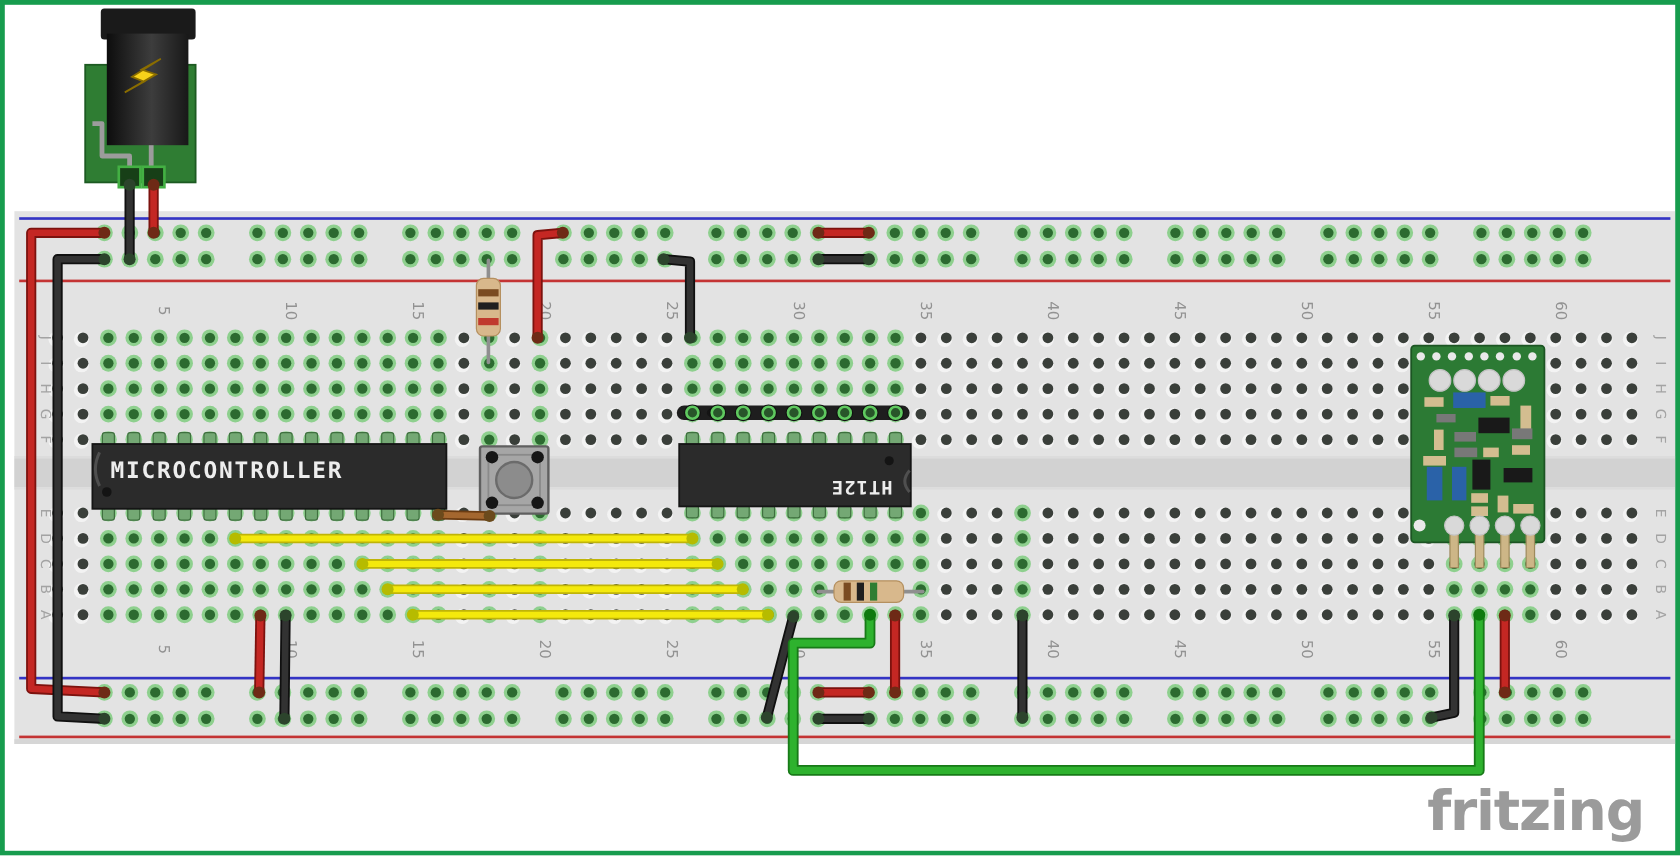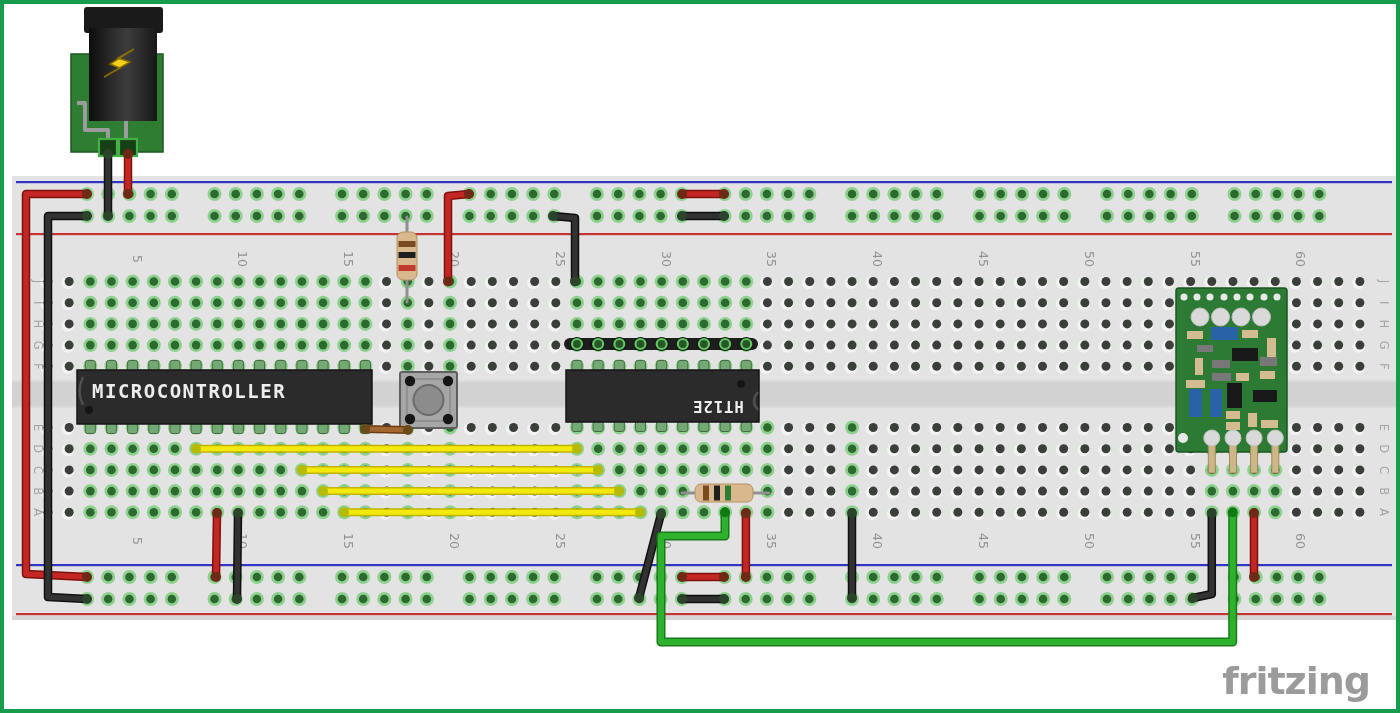--- a/index.html
+++ b/index.html
@@ -5,21 +5,21 @@
   html,body{margin:0;padding:0;background:#ffffff;}
   #stage{
     position:relative;width:1400px;height:713px;box-sizing:border-box;
     border:4px solid #179c4e;background:#ffffff;overflow:hidden;
     font-family:"Liberation Sans", sans-serif;
   }
   #board-svg{position:absolute;left:0;top:0;}
   #watermark{
     position:absolute;right:26px;bottom:6px;
     font-family:"DejaVu Sans", sans-serif;font-weight:bold;
-    font-size:38px;color:#9b9b9b;letter-spacing:-1px;user-select:none;margin-left:36px;
+    font-size:46px;color:#9b9b9b;letter-spacing:-1px;user-select:none;margin-left:36px;
   }
 </style>
 </head>
 <body>
 
 <div id="stage">
   <svg id="board-svg" width="1400" height="713" viewBox="0 0 1400 713">
       <g>
         <rect x="8" y="172" width="1384" height="444" fill="#e3e3e3"></rect>
         <rect x="8" y="612" width="1384" height="4" fill="#d6d6d6"></rect>

